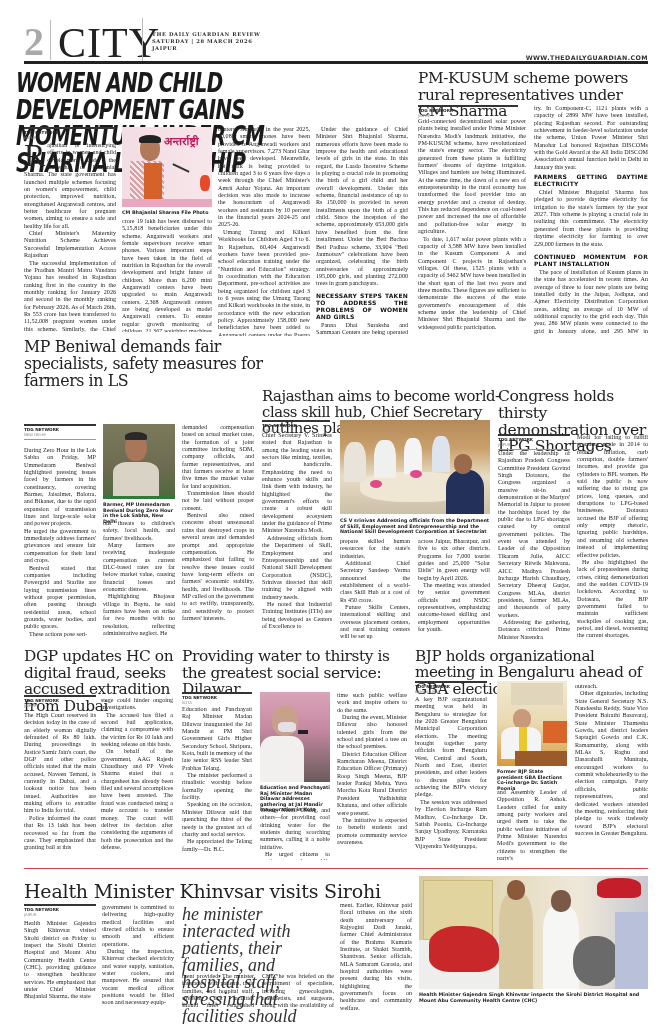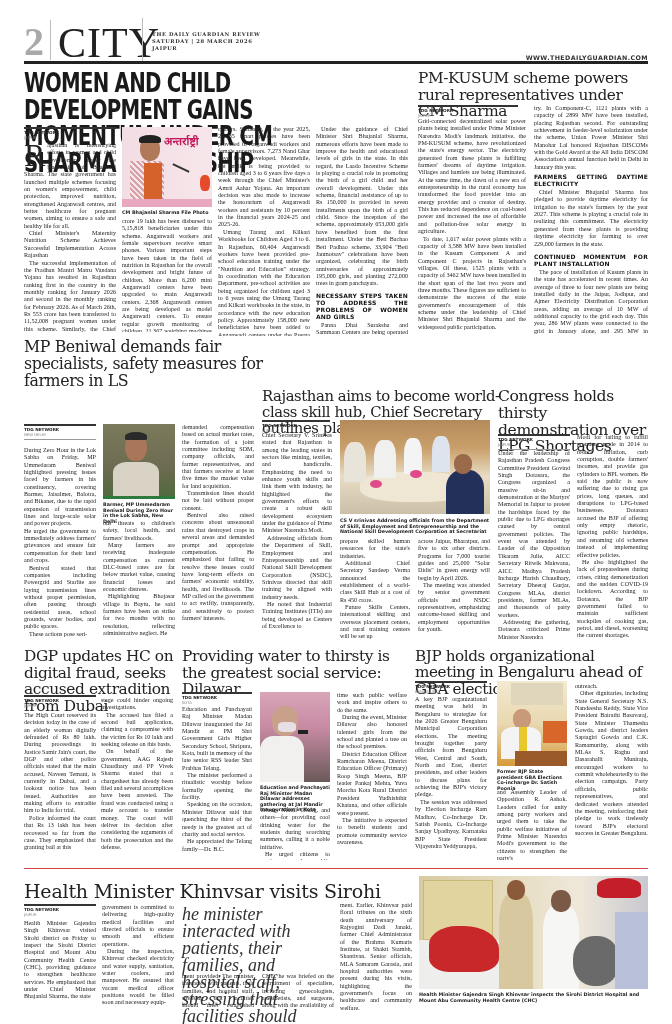--- a/index.html
+++ b/index.html
@@ -46,21 +46,21 @@
 <div class="abs mast-city">CITY</div>
 <div class="abs mast-sep2"></div>
 <div class="abs mast-info">
   <div>THE DAILY GUARDIAN REVIEW</div>
   <div>SATURDAY | 28 MARCH 2026</div>
   <div>JAIPUR</div>
 </div>
 <div class="abs mast-url">WWW.THEDAILYGUARDIAN.COM</div>
 <div class="abs mast-rule"></div>
 
-<div class="abs" style="left:24px; top:70px; width:330px;">
+<div class="abs" style="left:16px; top:70px; width:330px;font-style:italic;">
   <div class="hl-sans" style="font-size:26px; color:#1a1a1a; transform: scaleX(0.76); width:440px;">
     <div>WOMEN AND CHILD DEVELOPMENT GAINS</div>
     <div>MOMENTUM UNDER CM SHARMA LEADERSHIP</div>
   </div>
 </div>
 <div class="abs byline" style="left:24px; top:127px; width:92px;">
   <span>TDG NETWORK</span>
   <span class="loc">JAIPUR</span>
 </div>
 <div class="abs col" style="left:24px; top:142px; width:92px; height:190px;">

